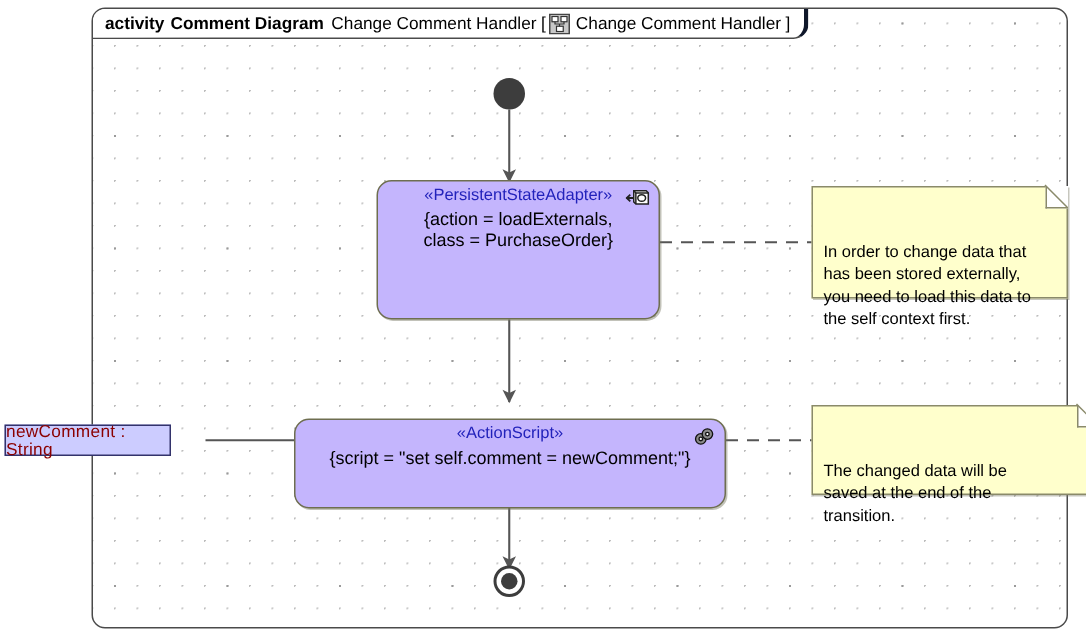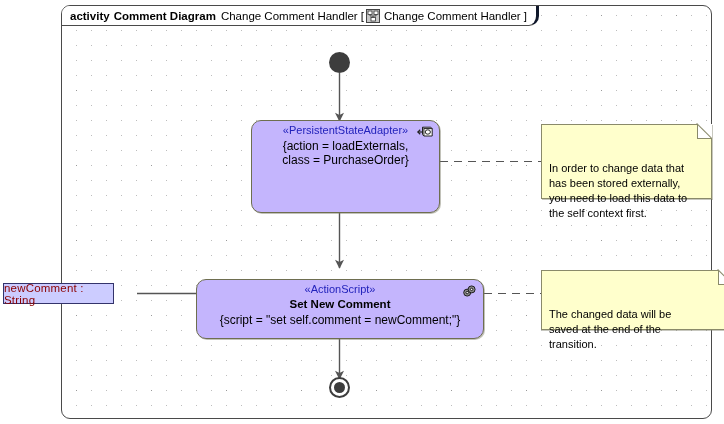--- a/index.html
+++ b/index.html
@@ -306,21 +306,20 @@
       <g fill="#8a8a8a" stroke="#111111" stroke-width="0.9">
         <circle cx="10.6" cy="5.4" r="3.5"></circle>
         <circle cx="10.6" cy="5.4" r="1.2" fill="#ffffff"></circle>
       </g>
       <g stroke="#111111" stroke-width="0.9">
         <path d="M2.2 8.6 L10.2 8.6" fill="none" opacity="0"></path>
       </g>
     </svg>
   </div>
   <div class="stereotype">«ActionScript»</div>
-  <div class="node-name">Set New Comment</div>
   <div class="node-body">{script = "set self.comment = newComment;"}</div>
 </div>
 
 <div class="note" id="note-1" style="left:541px; top:124px; width:171px; height:75px;">
   <div class="fold"></div>
   <span>In order to change data that
 has been stored externally,
 you need to load this data to
 the self context first.</span>
 </div>

